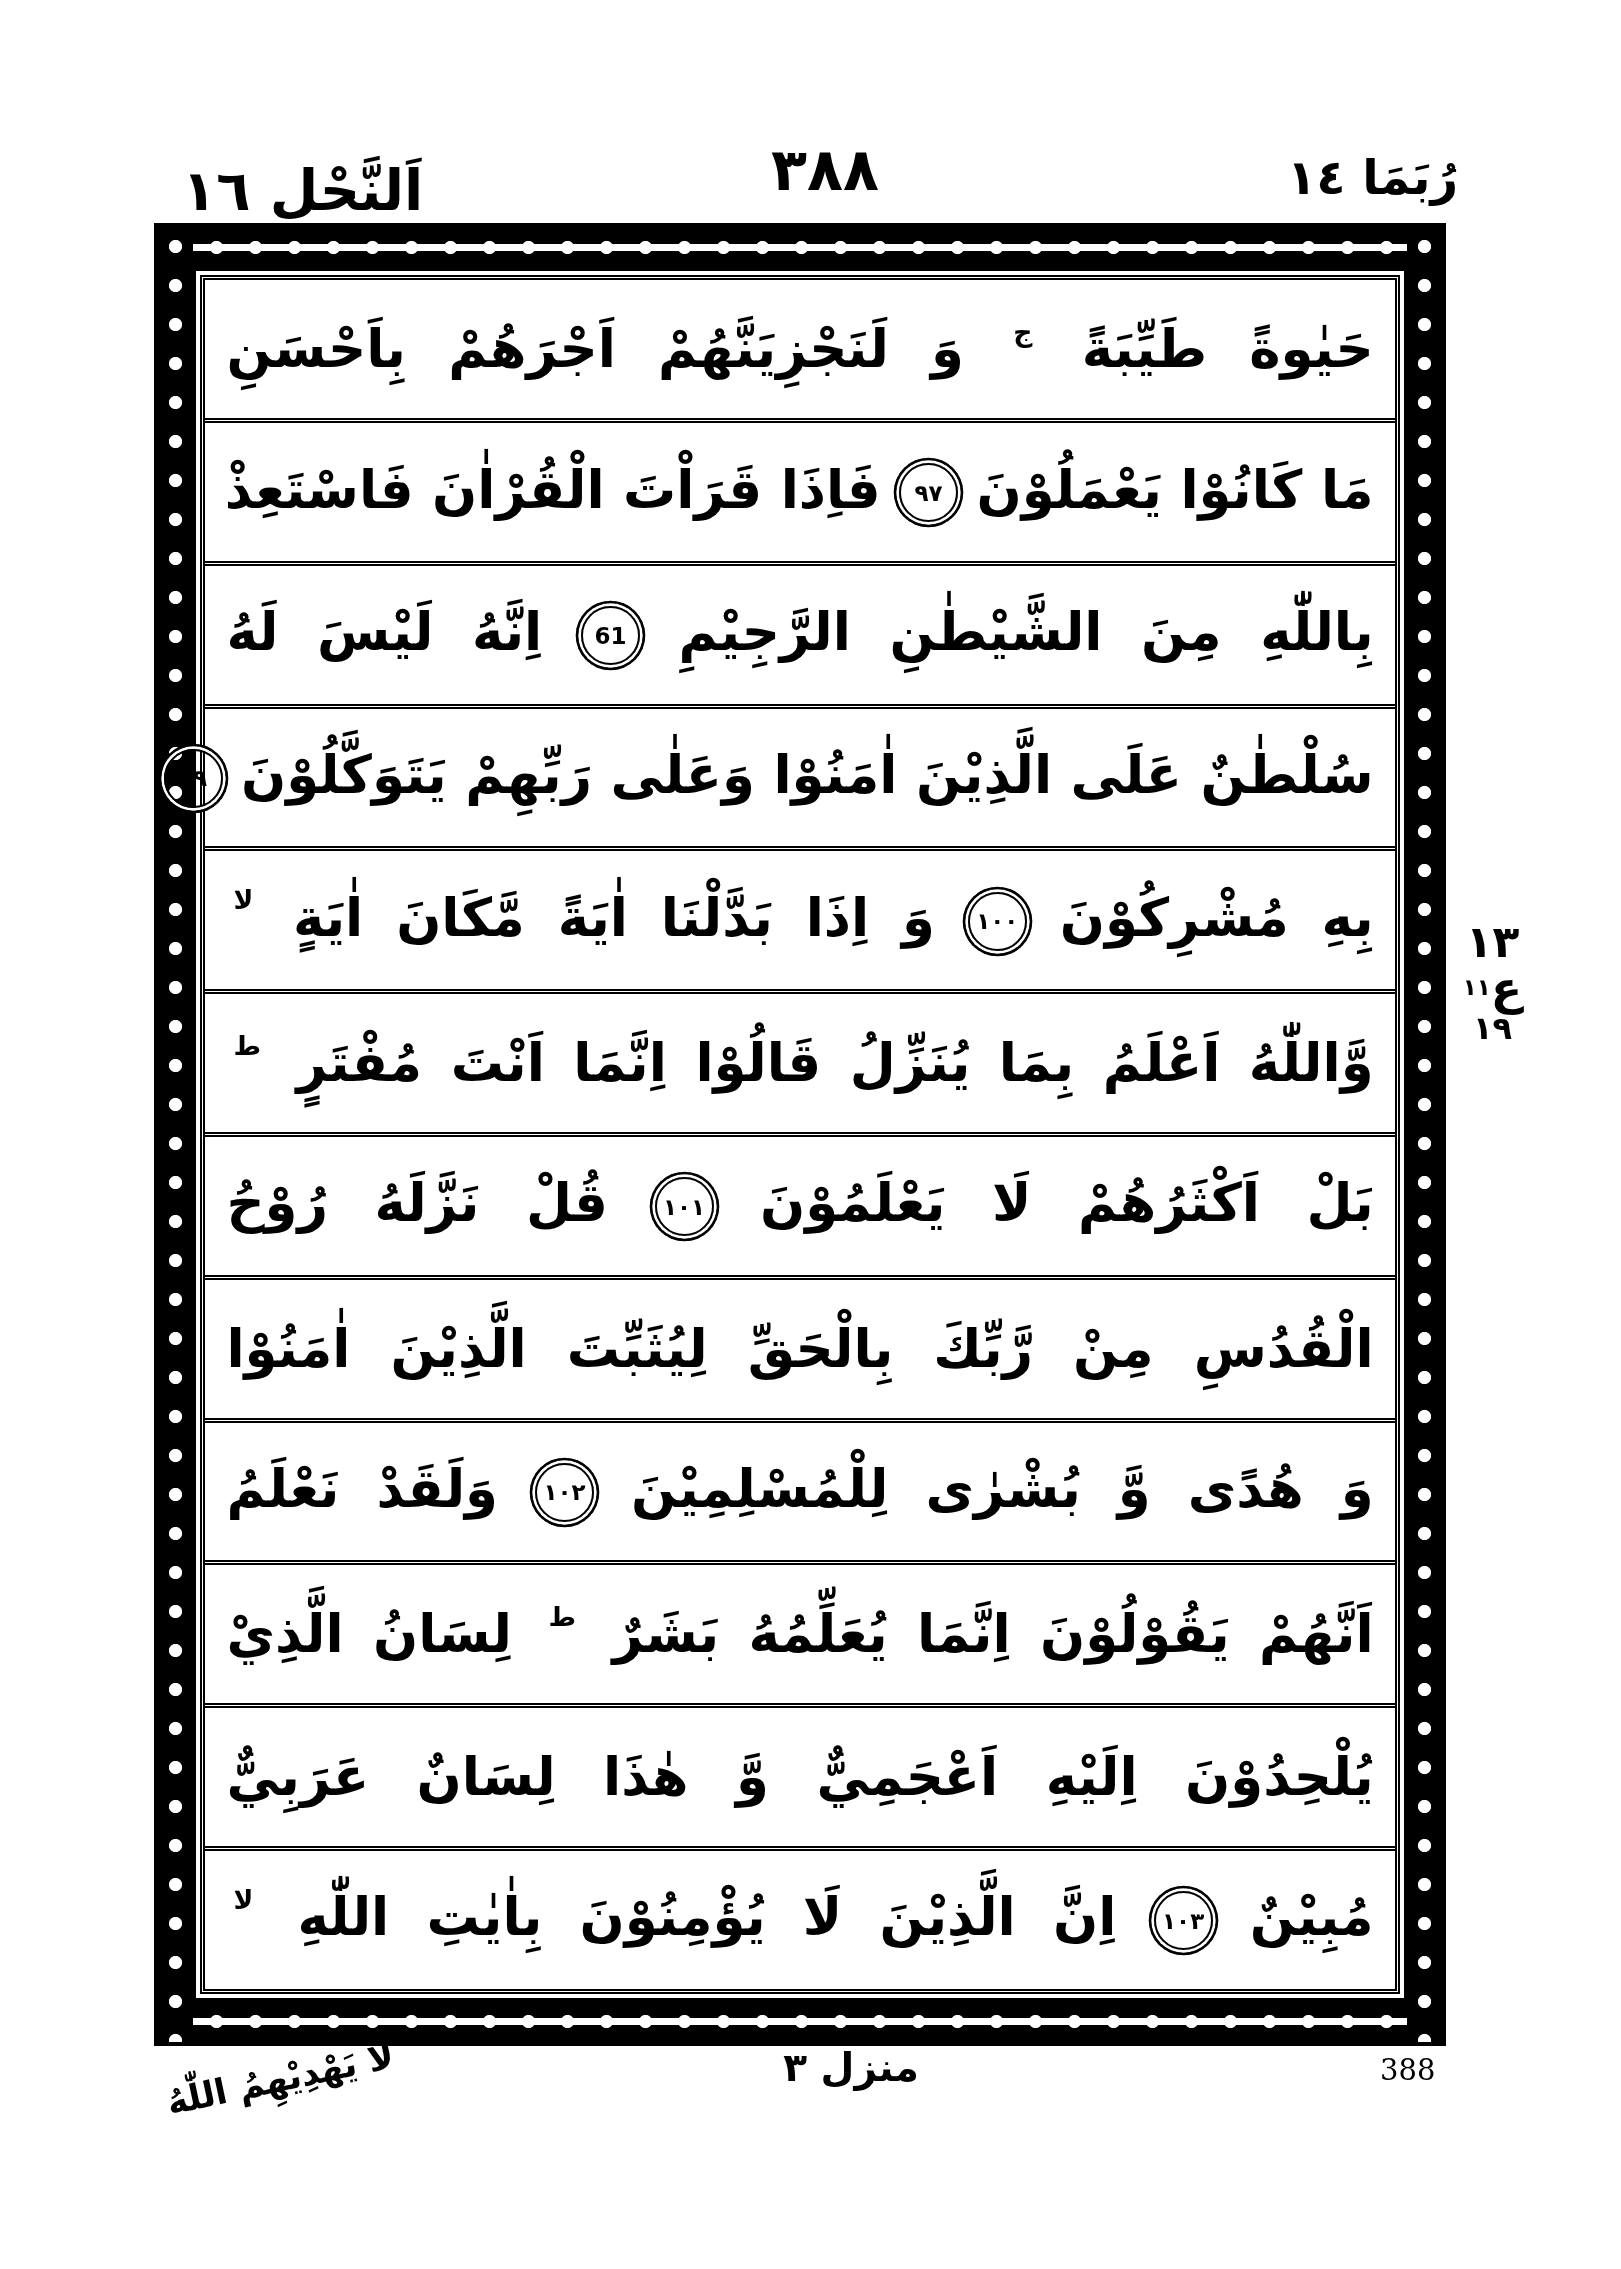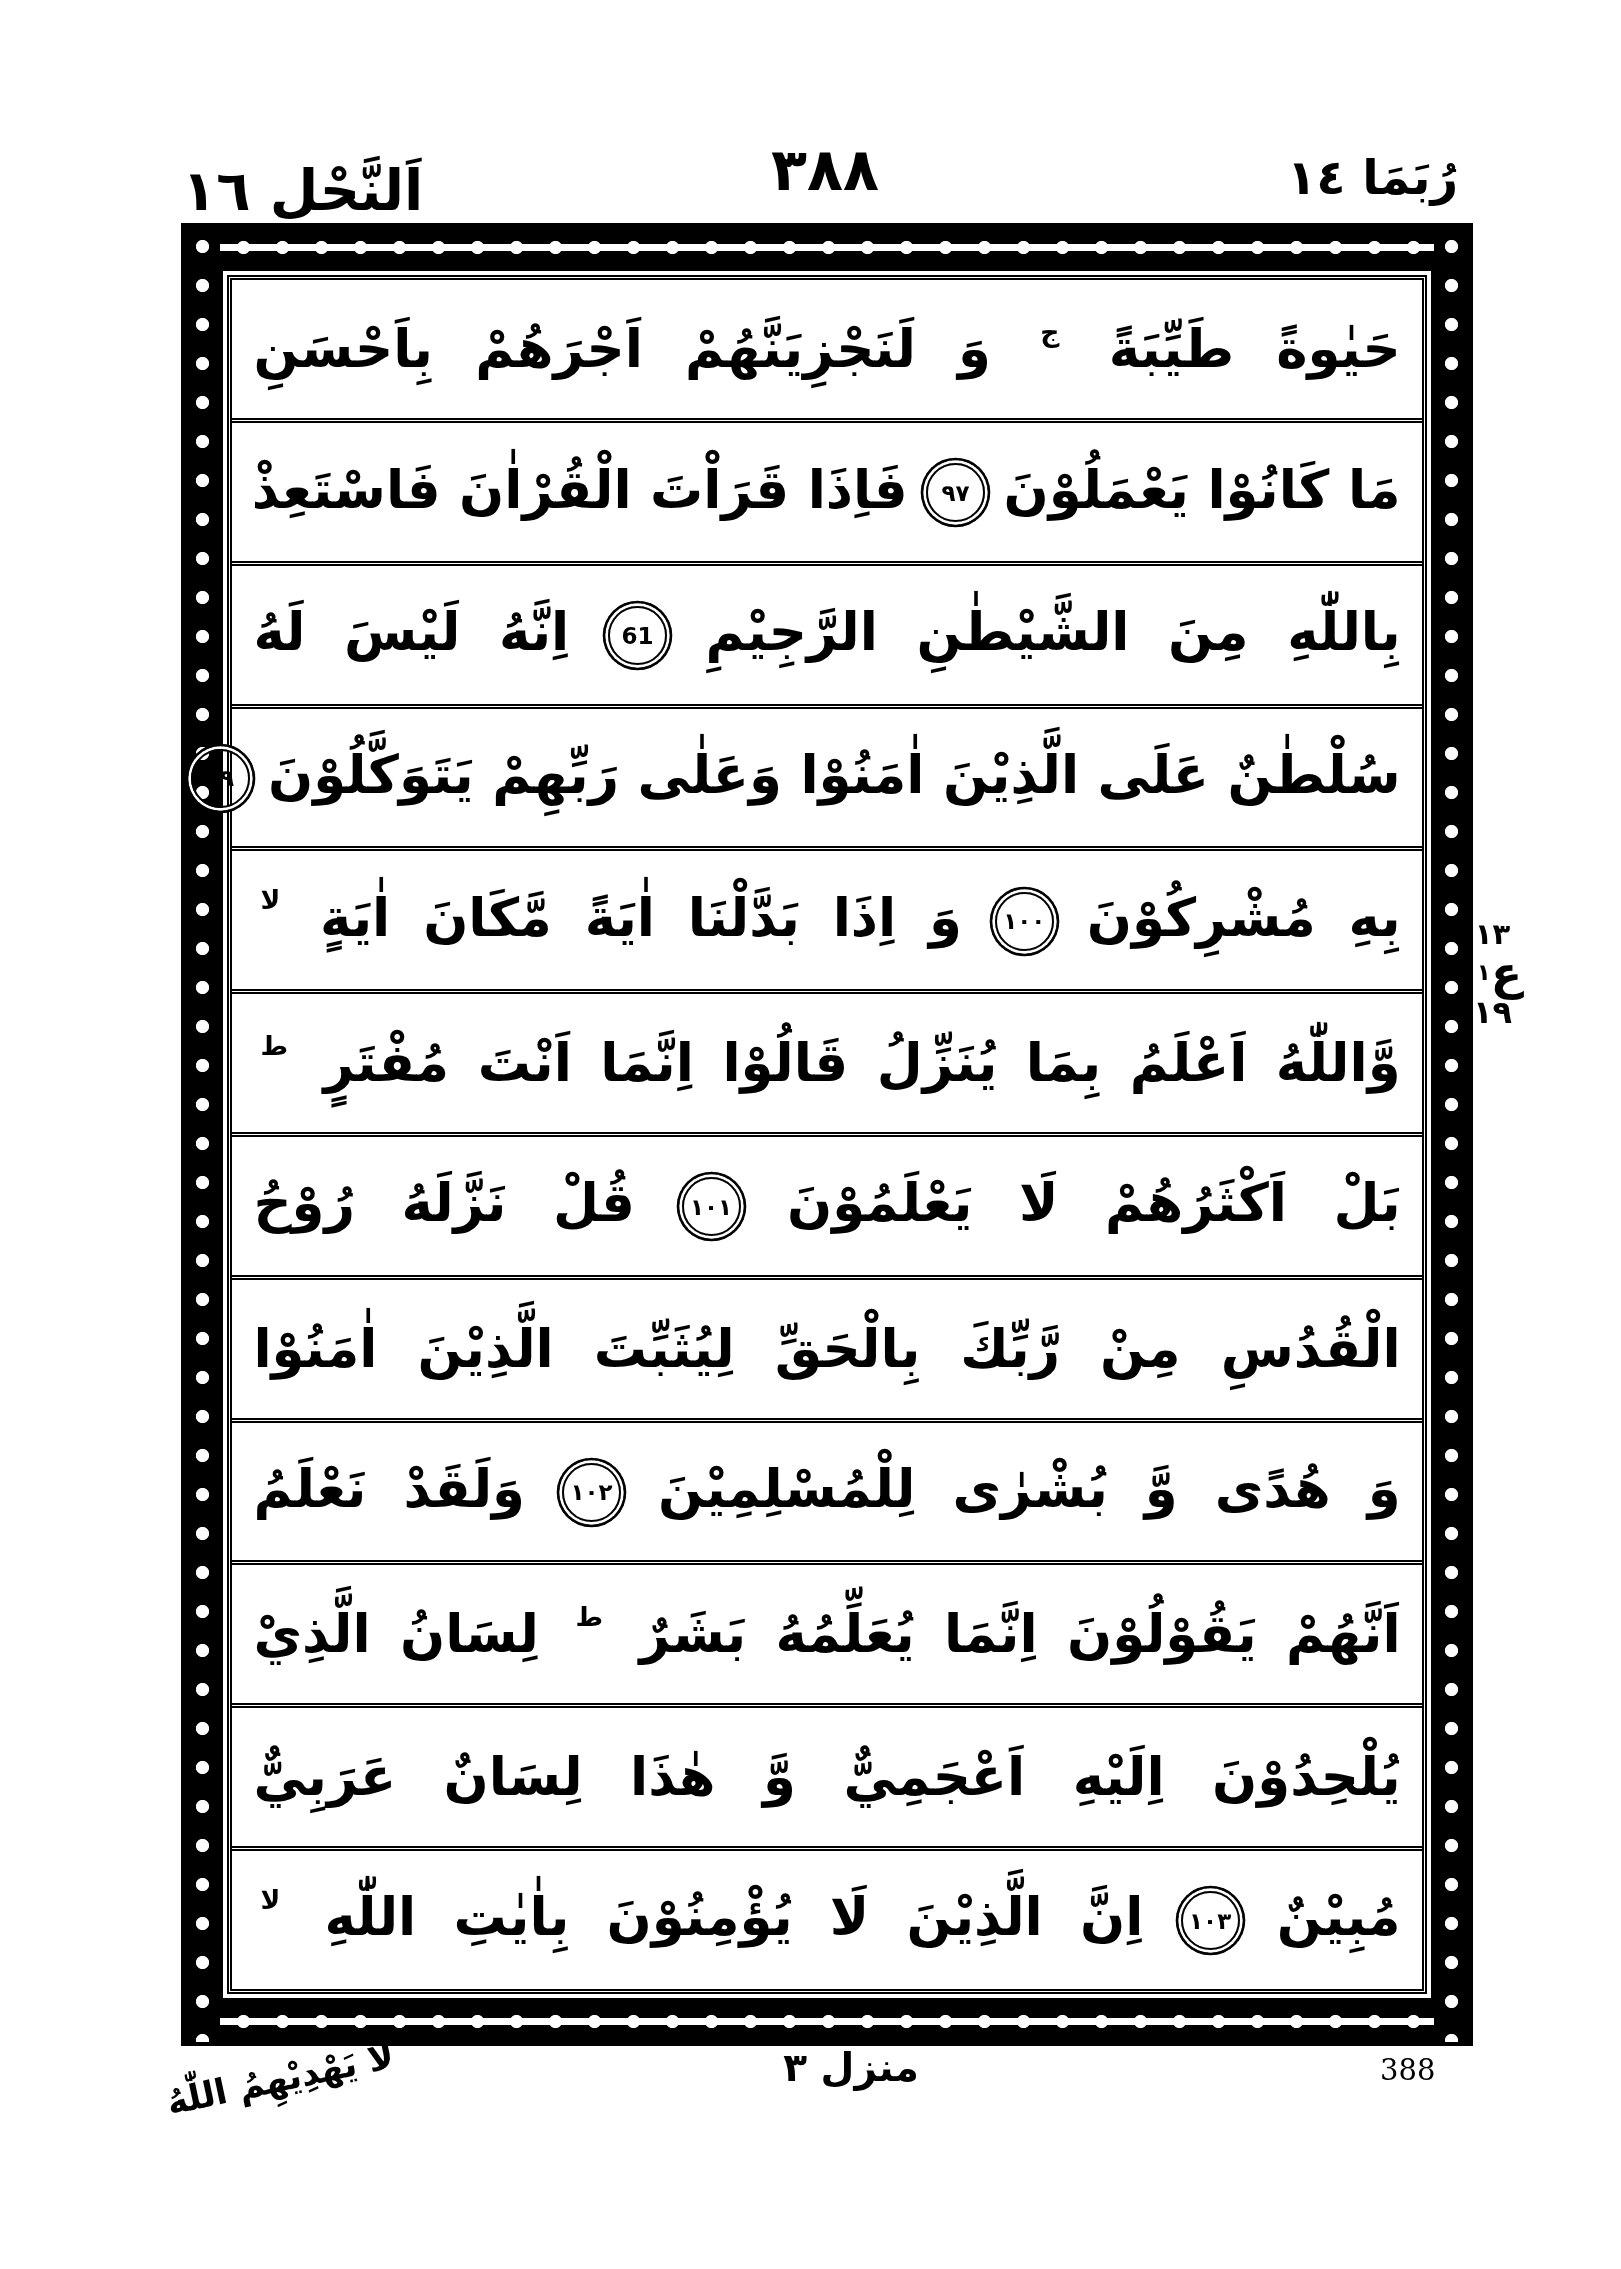--- a/index.html
+++ b/index.html
@@ -12,21 +12,21 @@
   .abs{position:absolute;}
 
   
   .hdr{font-weight:bold;white-space:nowrap;direction:rtl;}
   .hdr-surah{left:182px;top:158px;font-size:56px;}
   .hdr-page{left:723px;top:135px;width:204px;text-align:center;font-size:59px;}
   .hdr-juz{left:1287px;top:149px;font-size:48px;}
 
   
   .frame{
-    left:181px;top:223px;width:1292px;height:1823px;
+    left:154px;top:223px;width:1292px;height:1823px;
     border:4.4px solid #000;background:#fff;box-sizing:border-box;
   }
   .band{position:absolute;background-color:#000;}
   .band-h{
     background-image:
       linear-gradient(#fff,#fff),
       radial-gradient(circle,#fff 0 6.2px,rgba(255,255,255,0) 7px);
     background-size:133px 7px,39px 39px;
     background-position:26.6px 50%,0 50%;
     background-repeat:repeat-x,repeat-x;
@@ -69,21 +69,21 @@
   .wmark{
     font-size:26.6px;font-weight:bold;
     position:relative;top:-26.6px;margin:0 7px;
   }
 
   
   .ruku{
     left:1459px;top:920px;width:67px;text-align:center;
     font-weight:bold;direction:rtl;line-height:1.02;
   }
-  .ruku-top{display:block;font-size:29px;}
+  .ruku-top{display:block;font-size:44px;}
   .ruku-mid{display:block;font-size:46px;}
   .ruku-mid sup{font-size:23px;vertical-align:8.9px;}
   .ruku-bot{display:block;font-size:32px;}
 
   
   .ftr-manzil{left:709px;top:2045px;width:284px;text-align:center;
     font-size:39px;font-weight:bold;direction:rtl;}
   .ftr-page{left:1380px;top:2053px;font-size:29px;
     font-family:"DejaVu Serif",serif;}
   .catchword{

